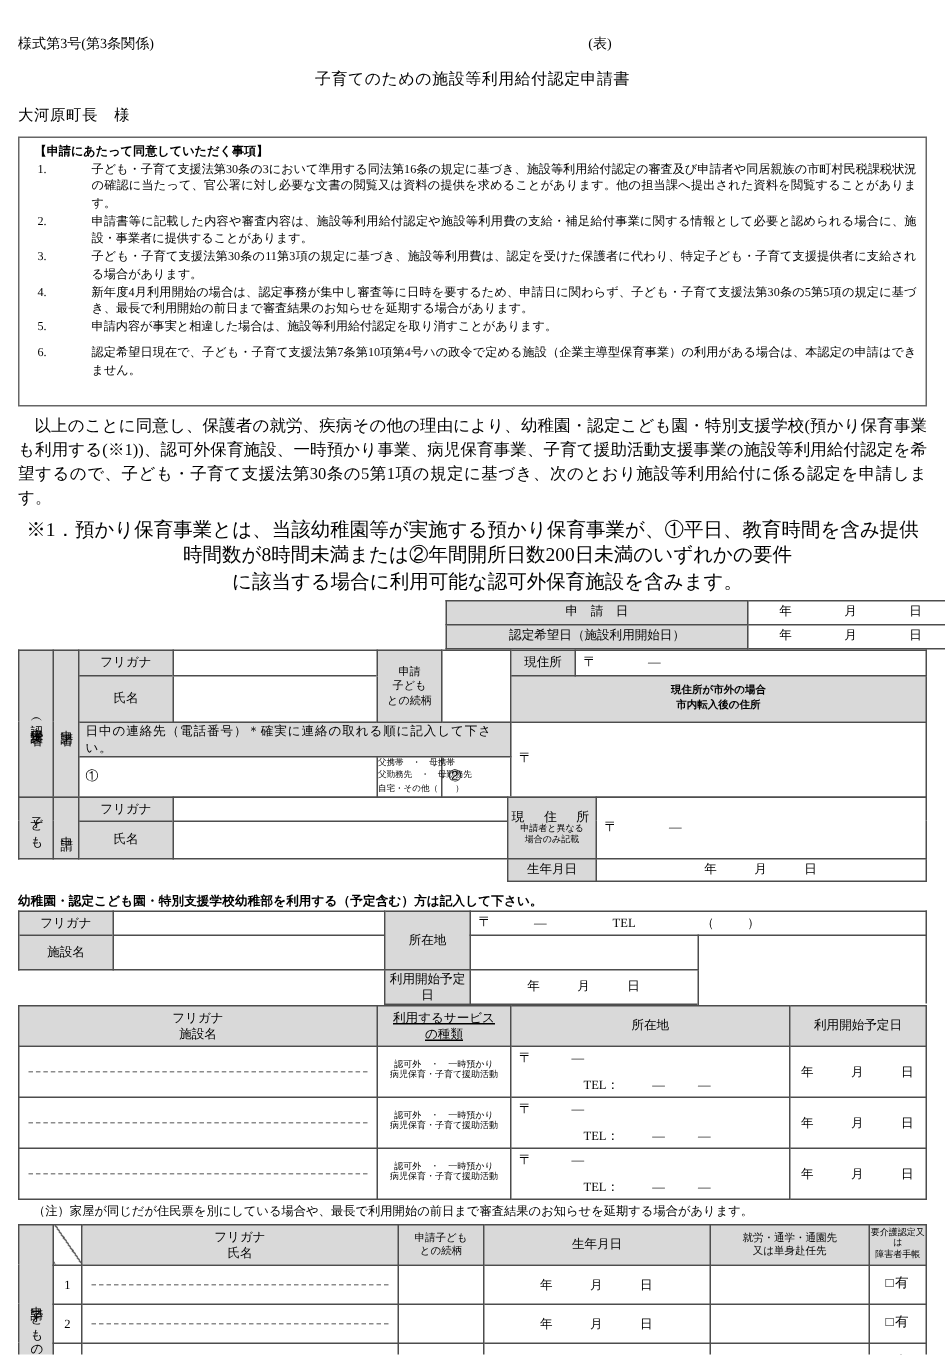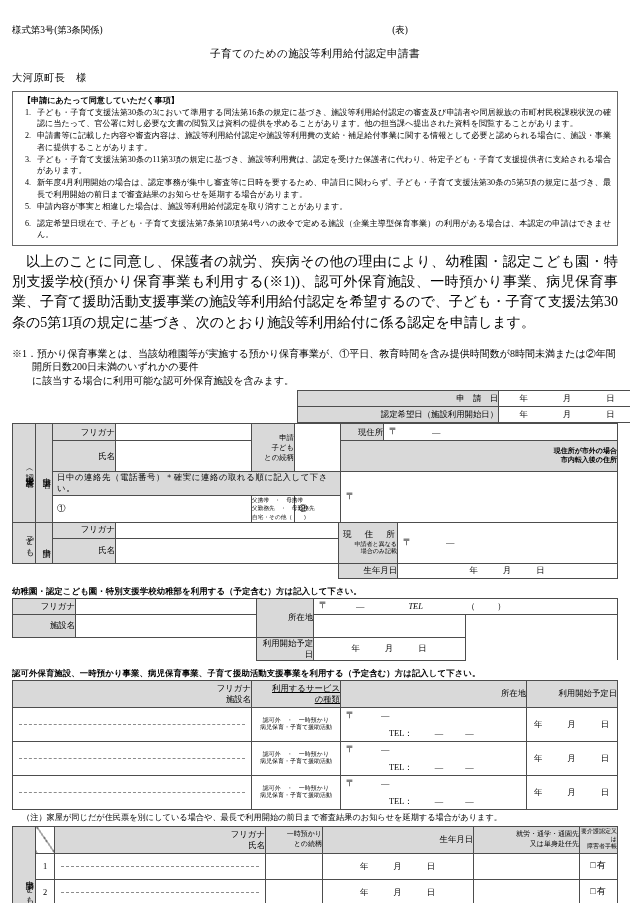--- a/index.html
+++ b/index.html
@@ -41,70 +41,71 @@
   .addressee {
     margin-top: 10px;
     font-size: 10.2px;
     letter-spacing: 0.5px;
   }
 
   
   .consent-box {
     border: 1.6px solid #666;
     margin-top: 6px;
-    padding: 3px 6px 4px 6px;
+    padding: 3px 6px 18px 6px;
     font-size: 8.1px;
     line-height: 1.42;
     font-family: Liberation Serif, serif;
   }
   .consent-title { font-weight: bold; padding-left: 4px; }
   .consent-item {
     display: flex;
     align-items: flex-start;
     margin-top: 0.5px;
   }
   .consent-num {
     width: 18px;
     flex: none;
     text-align: center;
   }
-  .consent-text { flex: 1; text-align: justify; }
+  .consent-text { flex: 1; text-align: justify; margin-left: 24px; }
   .consent-gap { height: 5px; }
 
   
   .declaration {
     margin-top: 6px;
-    font-size: 14px;
+    font-size: 11px;
     line-height: 1.45;
     text-align: justify;
     text-indent: 1em;
   }
   .note-1 {
-    margin-top: 14px;
-    font-size: 10px;
+    margin-top: 3px;
+    font-size: 13px;
     line-height: 1.35;
+    text-align: center;
   }
   .note-1 .nbody { display: block; padding-left: 20px; text-indent: -20px; }
   .note-1 .nbody2 { display: block; padding-left: 20px; }
 
   
   table {
     border-collapse: collapse;
     table-layout: fixed;
     width: 100%;
   }
   td, th {
     border: 0.9px solid #4d4d4d;
     padding: 0;
     font-weight: normal;
     vertical-align: middle;
     text-align: center;
     font-size: 8.4px;
   }
-  .shade { background: #d9d9d9; text-align: right; }
+  .shade { background: #d9d9d9; }
   .dashed-bot { border-bottom: 0.9px dashed #8c8c8c; }
   .tl { text-align: left; }
   .pl4 { padding-left: 4px; }
   .vert {
     writing-mode: vertical-rl;
     text-orientation: upright;
     letter-spacing: 1.5px;
     margin: 0 auto;
     white-space: nowrap;
     font-size: 8.4px;
@@ -336,21 +337,21 @@
   <table>
     <tbody>
         <tr>
       <td class="shade dashed-bot" style="width:62px; height:15px;">フリガナ</td>
       <td class="dashed-bot" style="width:180px;"></td>
       <td class="shade" rowspan="2" style="width:56px;">所在地</td>
       <td colspan="2" style="height:15px;">
         <div class="postal tl">
           <span class="mark">〒</span>
           <span style="padding-left:24px;">—</span>
-          <span style="padding-left:40px;font-style:italic;">TEL</span>
+          <span style="padding-left:40px;">TEL</span>
           <span style="padding-left:40px;">（</span>
           <span style="padding-left:18px;">）</span>
         </div>
       </td>
     </tr>
     <tr>
       <td class="shade" style="height:22px;">施設名</td>
       <td></td>
       <td style="height:22px;"></td>
       <td rowspan="2" style="border-top:none; border-bottom:none;"></td>
@@ -362,21 +363,20 @@
         <div class="ymd narrow">
           <span>年</span>
           <span>月</span>
           <span>日</span>
         </div>
       </td>
     </tr>
   </tbody>
     </table>
 
-  <div class="caption">認可外保育施設、一時預かり事業、病児保育事業、子育て援助活動支援事業を利用する（予定含む）方は記入して下さい。</div>
   <table>
     <tbody>
         <tr>
       <td class="shade" style="width:238px; height:26px;">
         <div>フリガナ</div>
             <div>施設名</div>
       </td>
       <td class="shade" style="width:88px;text-decoration:underline;">
         <div>利用するサービス</div>
             <div>の種類</div>
@@ -484,21 +484,21 @@
         <tr>
       <td class="shade" rowspan="6" style="width:22px;">
         <span class="vert">申請子どもの保護者及び同居者</span>
       </td>
       <td class="shade diag" style="width:18px; height:26px;"></td>
       <td class="shade" style="width:210px;">
         <div>フリガナ</div>
             <div>氏名</div>
       </td>
       <td class="shade" style="width:56px;">
-        <div class="small">一時預かり</div>
+        <div class="small">申請子ども</div>
             <div class="small">との続柄</div>
       </td>
       <td class="shade" style="width:150px;">生年月日</td>
       <td class="shade" style="width:105px;">
         <div class="small">就労・通学・通園先</div>
             <div class="small">又は単身赴任先</div>
       </td>
       <td class="shade">
         <div class="tiny">要介護認定又は</div>
             <div class="tiny">障害者手帳</div>

